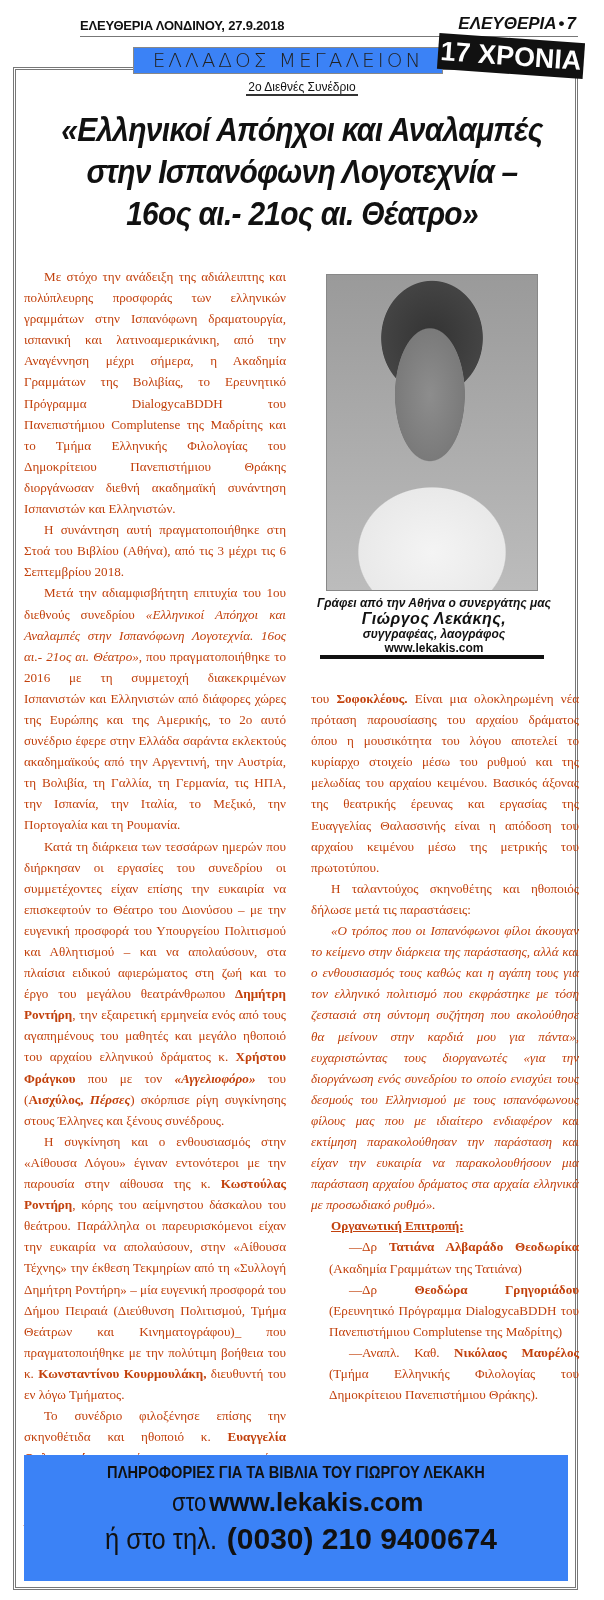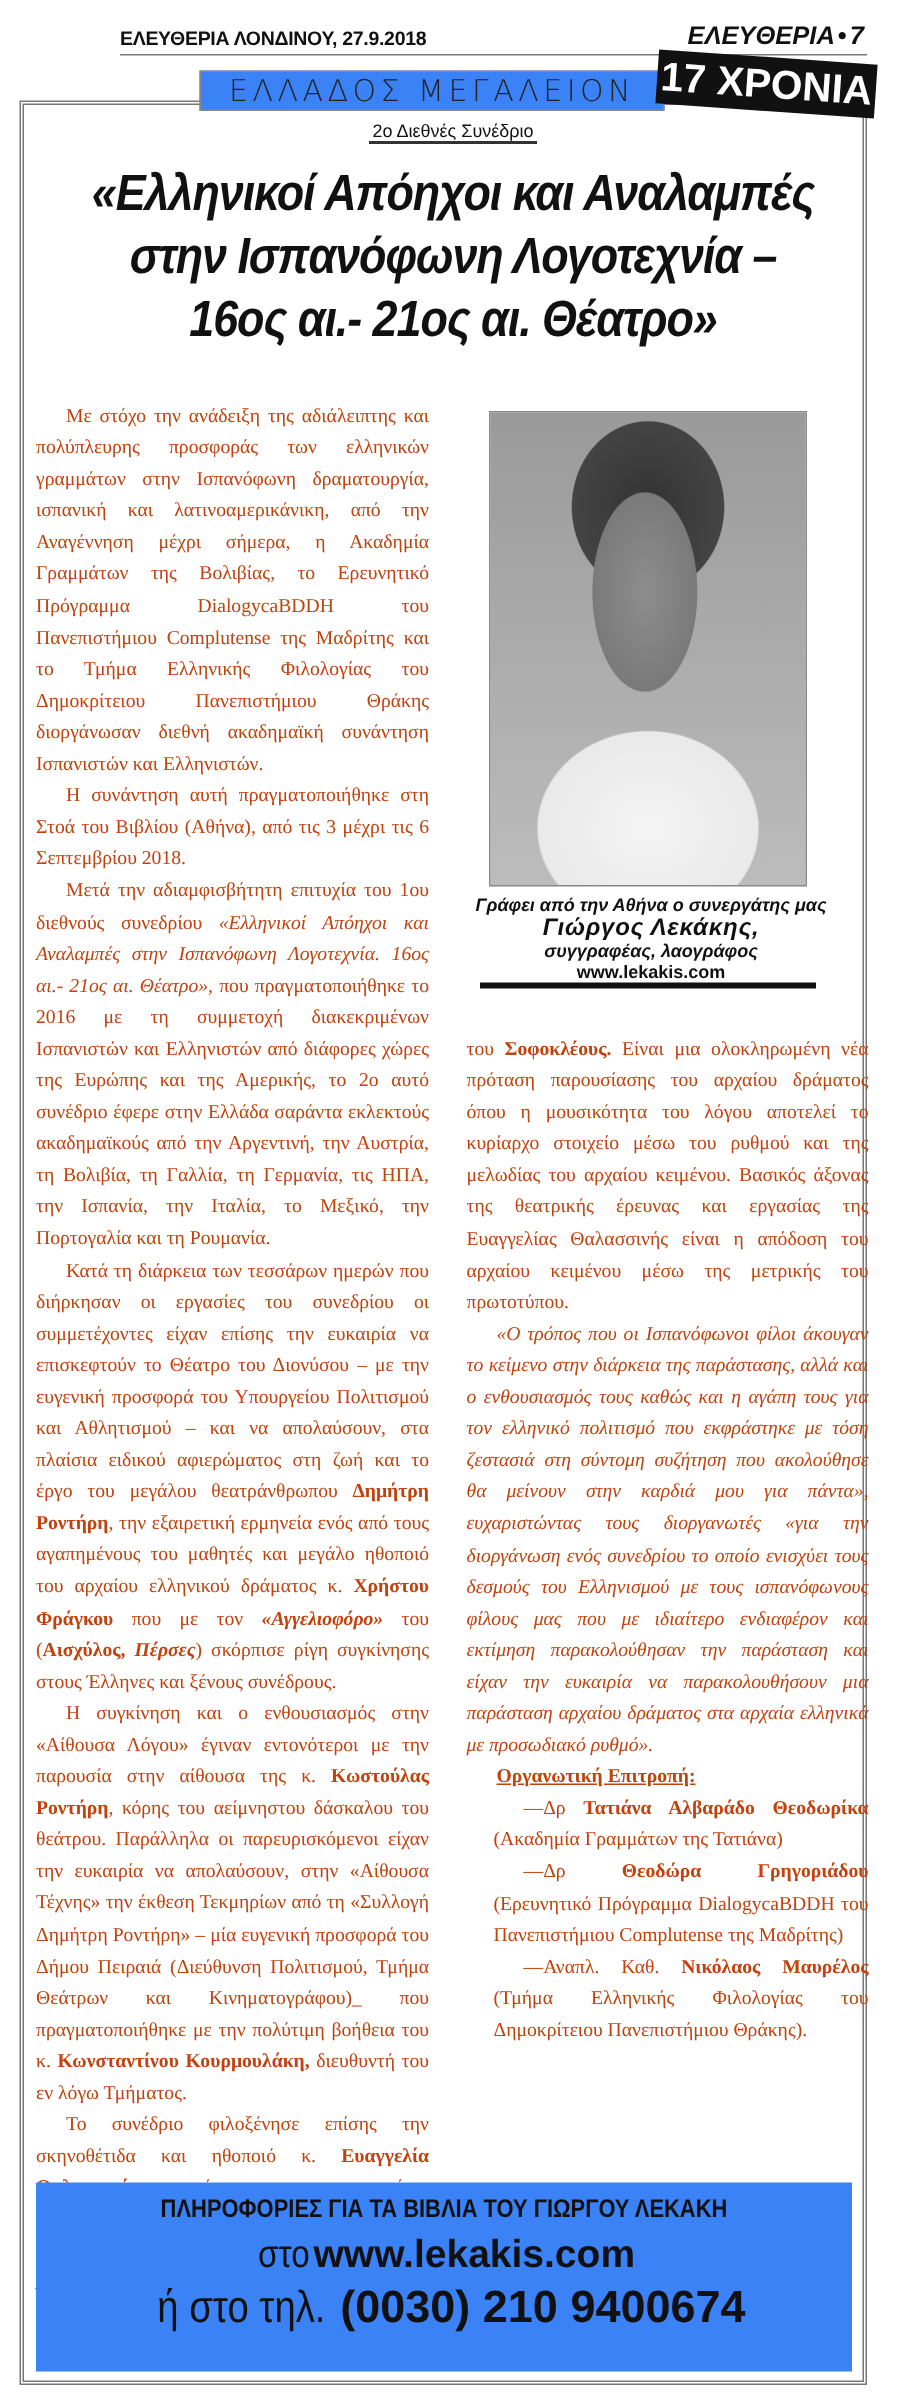--- a/index.html
+++ b/index.html
@@ -73,20 +73,21 @@
   <div>Γράφει από την Αθήνα ο συνεργάτης μας</div>
   <div class="name">Γιώργος Λεκάκης,</div>
   <div>συγγραφέας, λαογράφος</div>
   <div class="web">www.lekakis.com</div>
 </div>
 
 <div class="rule"></div>
 
 <div class="col col2">
   <p style="text-indent:0"><span> του </span><span class="bold">Σοφοκλέους.</span><span> Είναι μια ολοκληρωμένη νέα πρόταση παρουσίασης του αρχαίου δράματος όπου η μουσικότητα του λόγου αποτελεί το κυρίαρχο στοιχείο μέσω του ρυθμού και της μελωδίας του αρχαίου κειμένου. Βασικός άξονας της θεατρικής έρευνας και εργασίας της Ευαγγελίας Θαλασσινής είναι η απόδοση του αρχαίου κειμένου μέσω της μετρικής του πρωτοτύπου.</span></p>
+  <p>Η ταλαντούχος σκηνοθέτης και ηθοποιός δήλωσε μετά τις παραστάσεις:</p>
   <p class="ital">«Ο τρόπος που οι Ισπανόφωνοι φίλοι άκουγαν το κείμενο στην διάρκεια της παράστασης, αλλά και ο ενθουσιασμός τους καθώς και η αγάπη τους για τον ελληνικό πολιτισμό που εκφράστηκε με τόση ζεστασιά στη σύντομη συζήτηση που ακολούθησε θα μείνουν στην καρδιά μου για πάντα», ευχαριστώντας τους διοργανωτές «για την διοργάνωση ενός συνεδρίου το οποίο ενισχύει τους δεσμούς του Ελληνισμού με τους ισπανόφωνους φίλους μας που με ιδιαίτερο ενδιαφέρον και εκτίμηση παρακολούθησαν την παράσταση και είχαν την ευκαιρία να παρακολουθήσουν μια παράσταση αρχαίου δράματος στα αρχαία ελληνικά με προσωδιακό ρυθμό».</p>
   <p class="committee-title">Οργανωτική Επιτροπή:</p>
   <p class="member"><span>—Δρ </span><span class="bold">Τατιάνα Αλβαράδο Θεοδωρίκα</span><span> (Ακαδημία Γραμμάτων της Τατιάνα)</span></p>
   <p class="member"><span>—Δρ </span><span class="bold">Θεοδώρα Γρηγοριάδου</span><span> (Ερευνητικό Πρόγραμμα DialogycaBDDH του Πανεπιστήμιου Complutense της Μαδρίτης)</span></p>
   <p class="member"><span>—Αναπλ. Καθ. </span><span class="bold">Νικόλαος Μαυρέλος</span><span> (Τμήμα Ελληνικής Φιλολογίας του Δημοκρίτειου Πανεπιστήμιου Θράκης).</span></p>
 </div>
 
 <div class="info-box">
   <div class="info-line1">ΠΛΗΡΟΦΟΡΙΕΣ ΓΙΑ ΤΑ ΒΙΒΛΙΑ ΤΟΥ ΓΙΩΡΓΟΥ ΛΕΚΑΚΗ</div>
   <div class="info-line2"><span class="lead">στο </span><span>www.lekakis.com</span></div>

